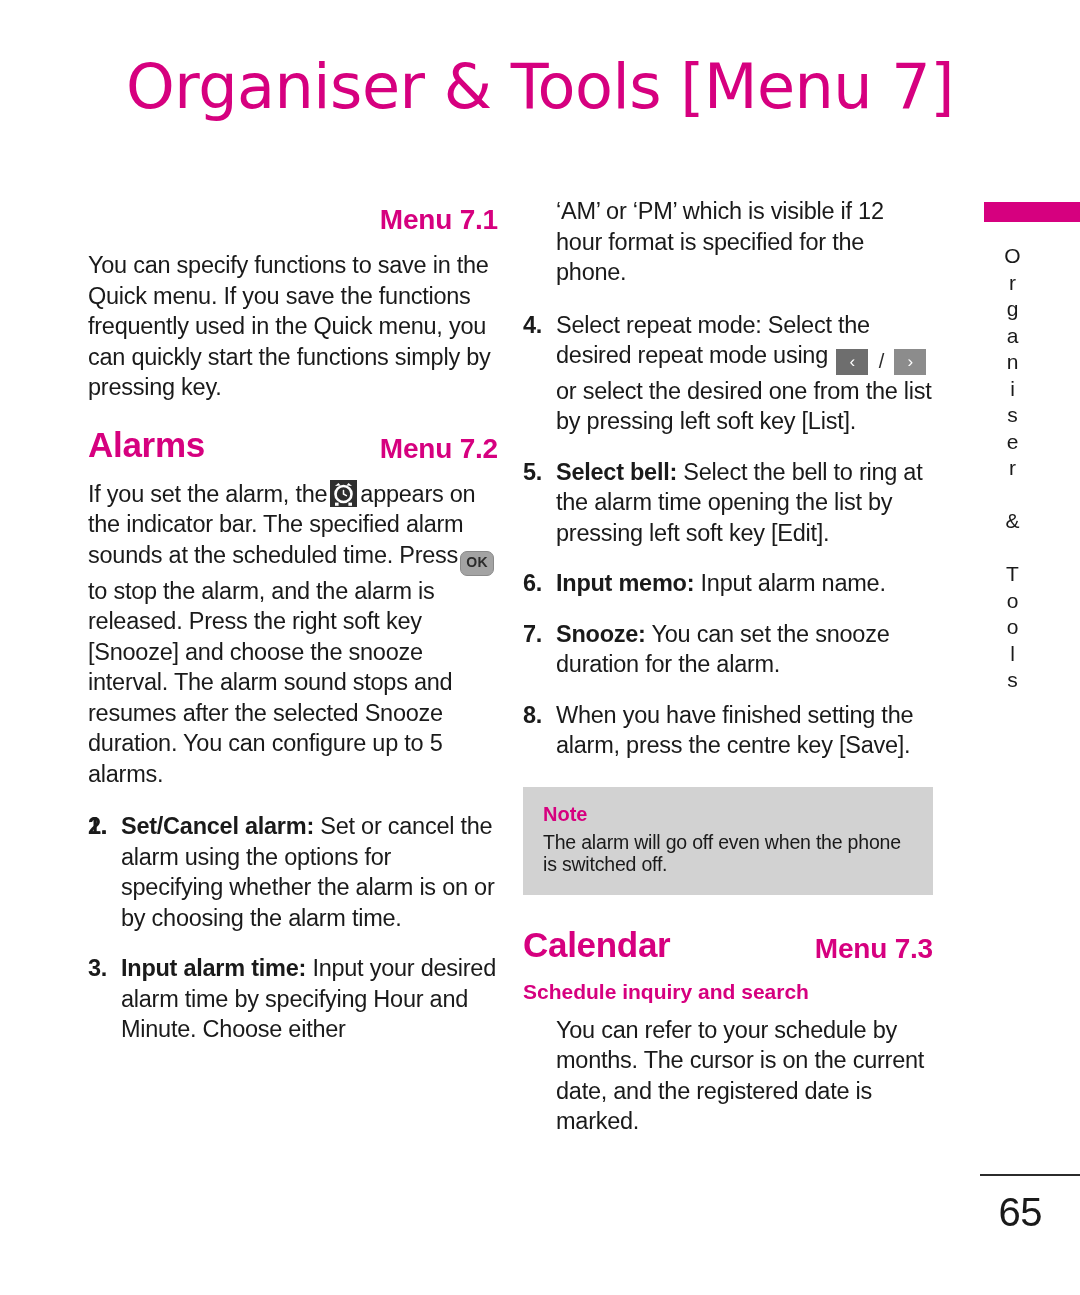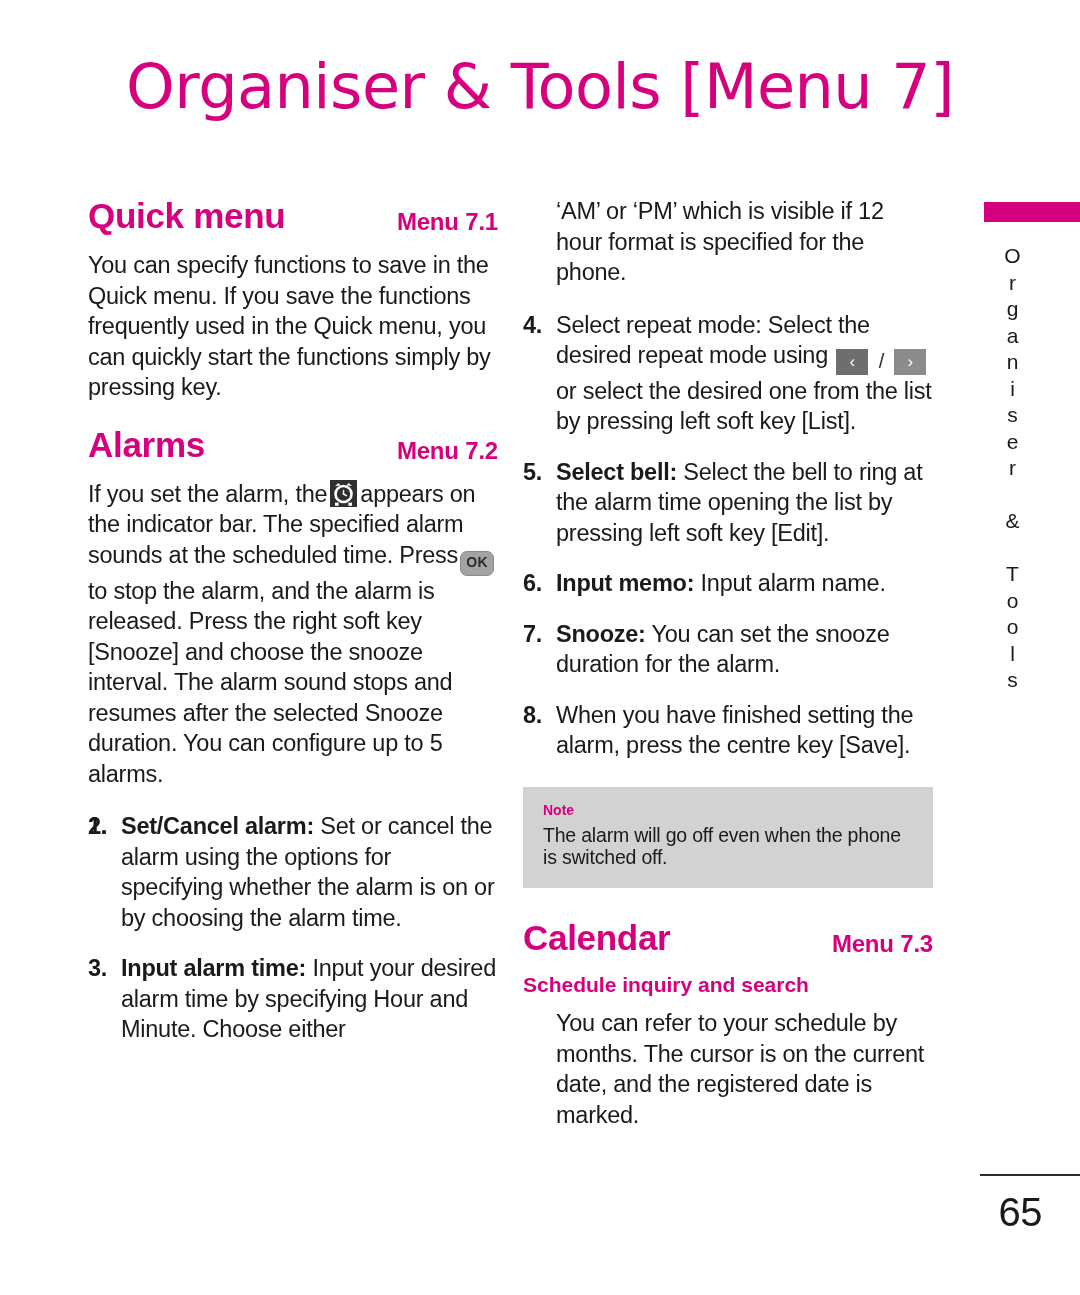--- a/index.html
+++ b/index.html
@@ -53,21 +53,21 @@
     font-size: 35px;
     font-weight: bold;
     line-height: 40px;
     letter-spacing: -0.3px;
   }
   .section-head .menu-no {
     position: absolute;
     right: 0;
     bottom: 2px;
     color: #D6007F;
-    font-size: 24px;
+    font-size: 28px;
     font-weight: bold;
     line-height: 1;
     letter-spacing: -0.2px;
   }
 
   .sub-head {
     color: #D6007F;
     font-size: 21px;
     font-weight: bold;
     margin: 6px 0 10px 0;
@@ -171,21 +171,21 @@
   .note-box {
     background: #d2d2d2;
     padding: 16px 20px 20px 20px;
     margin: 26px 0 30px 0;
     width: 410px;
     box-sizing: border-box;
   }
   .note-box .note-title {
     color: #D6007F;
     font-weight: bold;
-    font-size: 14px;
+    font-size: 20px;
     line-height: 1.1;
     margin-bottom: 6px;
   }
   .note-box .note-text {
     font-size: 19.5px;
     line-height: 22px;
     letter-spacing: -0.2px;
     color: #1a1a1a;
   }
 
@@ -234,21 +234,20 @@
   }
 </style>
 </head>
 <body>
 
 <div class="page-title">Organiser &amp; Tools [Menu 7]</div>
 
 <div class="col col-left">
 
   <div class="section-head">
-    <span class="title">Quick menu</span>
     <span class="menu-no">Menu 7.1</span>
   </div>
 
   <p class="body">You can specify functions to save in the Quick menu. If you save the functions frequently used in the Quick menu, you can quickly start the functions simply by pressing key.</p>
 
   <div class="section-head">
     <span class="title">Alarms</span>
     <span class="menu-no">Menu 7.2</span>
   </div>
 

